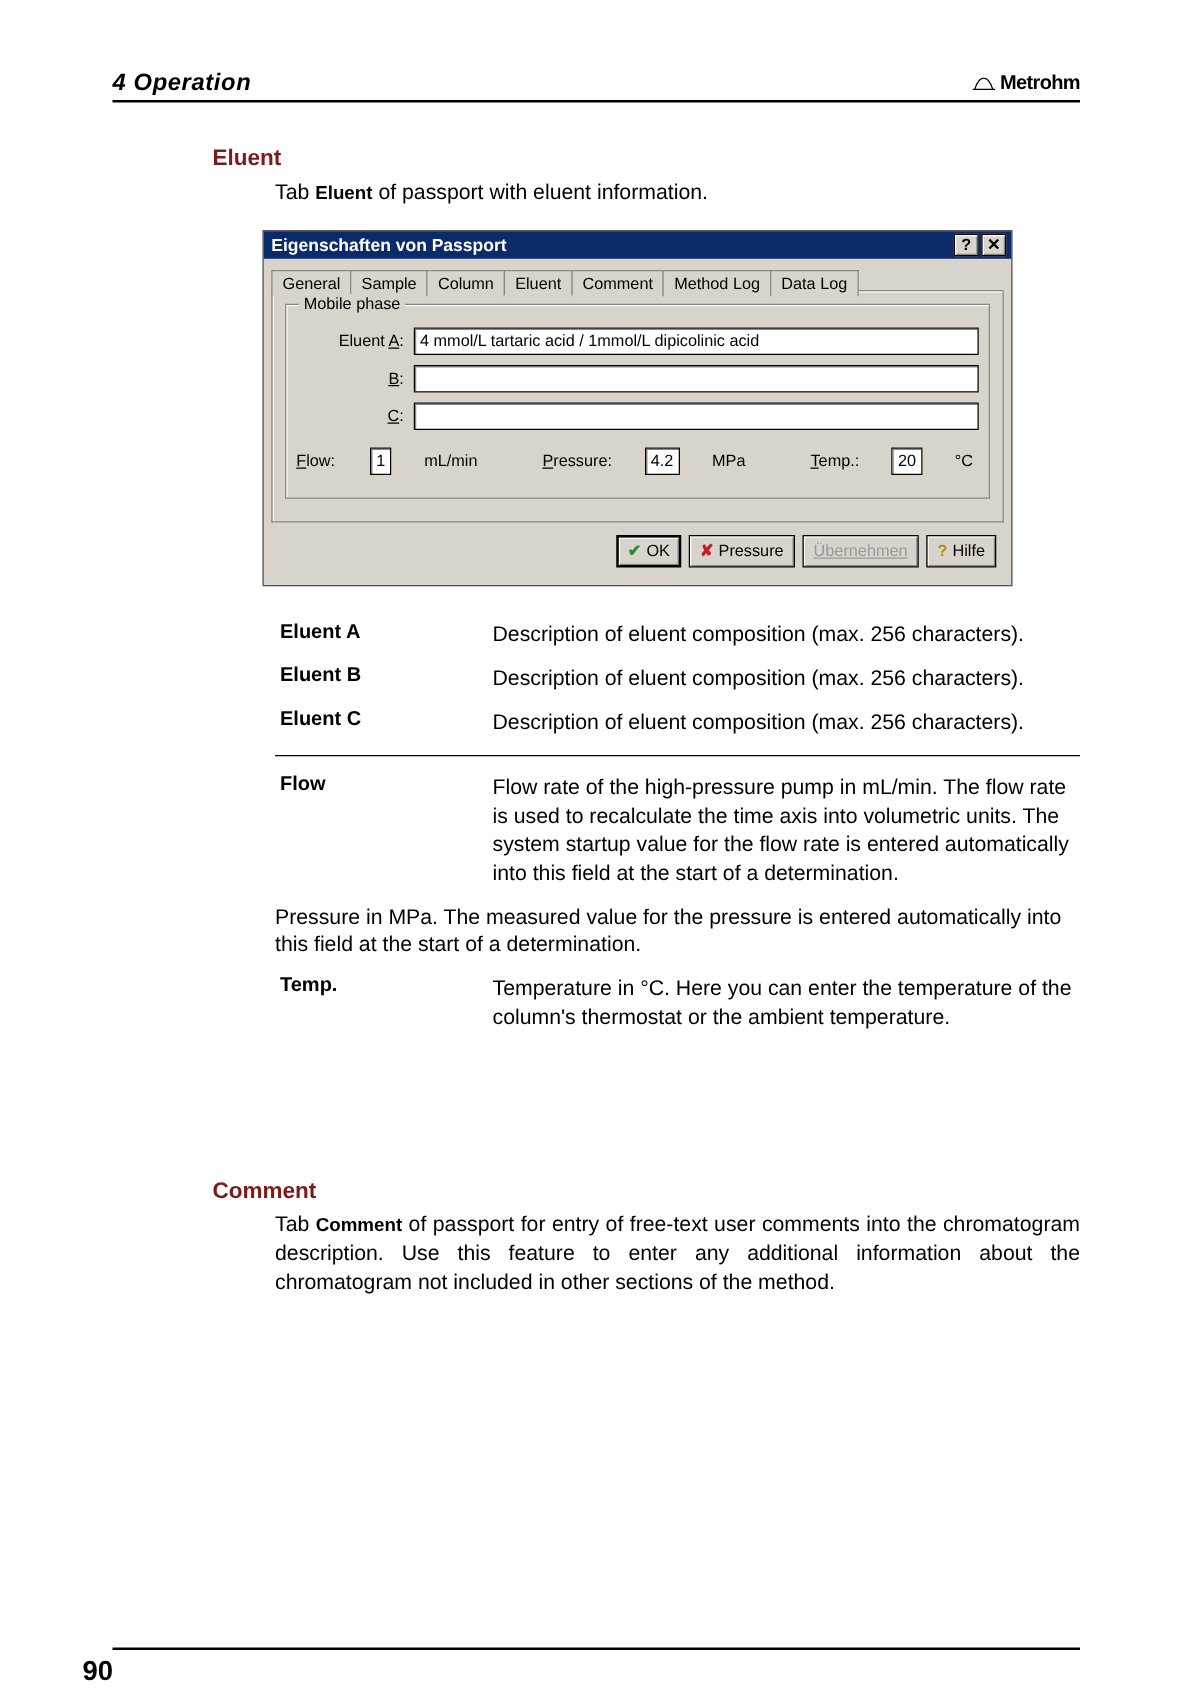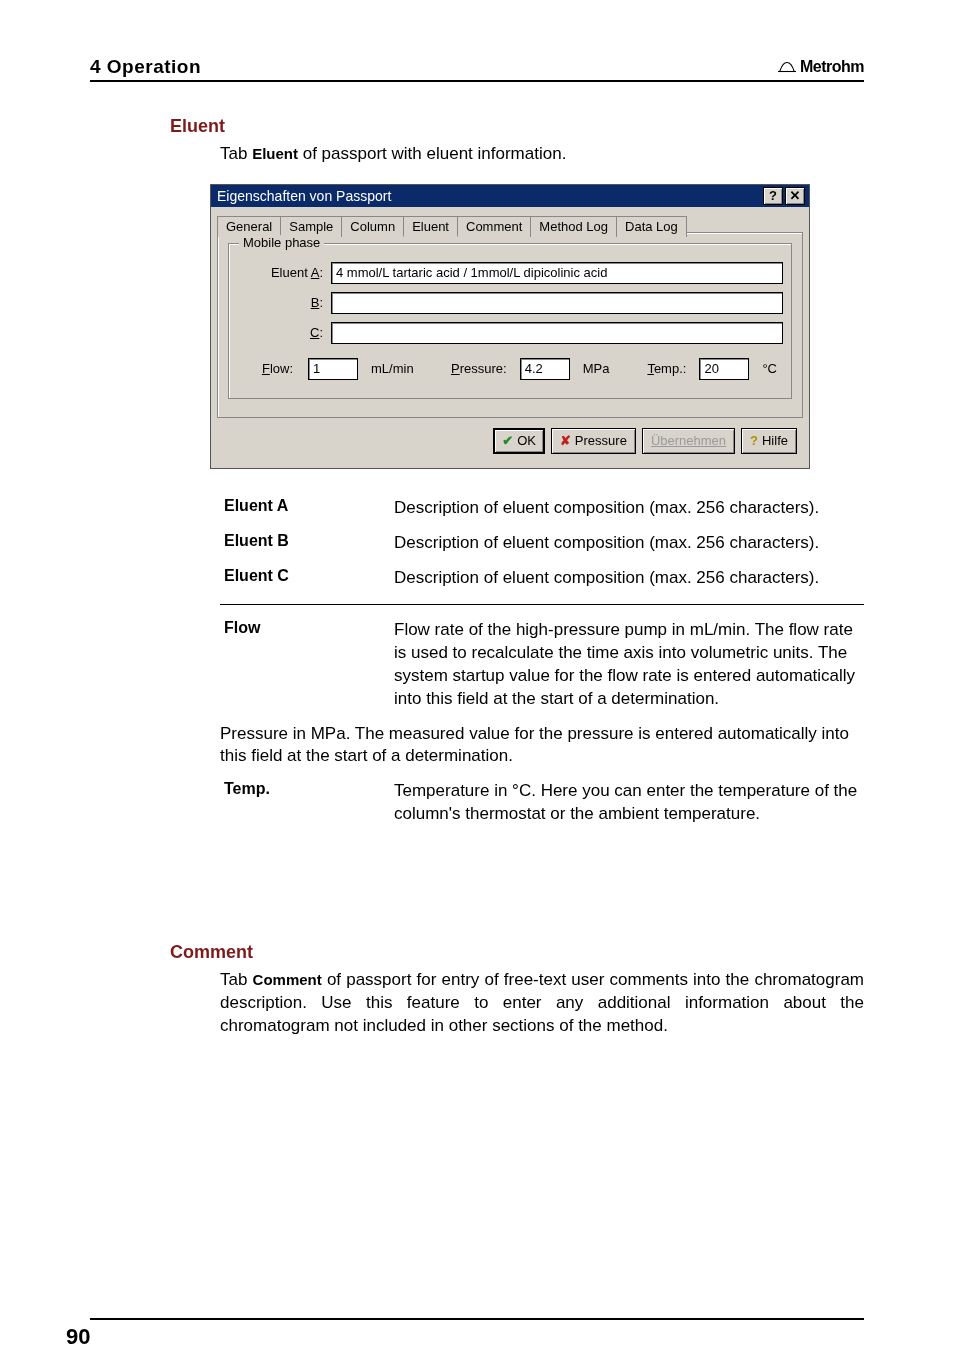--- a/index.html
+++ b/index.html
@@ -20,20 +20,21 @@
     justify-content: space-between;
     align-items: center;
     border-bottom: 2px solid #000;
     padding-bottom: 2px;
     margin-bottom: 34px;
   }
   .header-left {
     font-weight: 700;
     font-size: 19px;
     letter-spacing: 0.5px;
+    font-style: italic;
   }
   .brand {
     display: flex;
     align-items: center;
     gap: 4px;
   }
   .brand-icon {
     width: 18px;
     height: 14px;
     position: relative;
@@ -80,21 +81,21 @@
     display: flex;
     align-items: center;
     justify-content: space-between;
     background: #0a2a6a;
     color: #fff;
     padding: 2px 4px;
     height: 22px;
     box-sizing: border-box;
   }
   .titlebar-title {
-    font-weight: 400;
+    font-weight: 700;
     font-size: 14px;
     padding-left: 2px;
   }
   .titlebar-buttons {
     display: flex;
     gap: 2px;
   }
   .tb-btn {
     width: 18px;
     height: 16px;
@@ -167,21 +168,21 @@
     border: 1px solid #000;
     box-shadow: inset 1px 1px 0 #888, inset -1px -1px 0 #fff;
     background: #fff;
     height: 20px;
     padding: 0 4px;
     font-size: 13px;
     display: flex;
     align-items: center;
   }
   .wfull { flex: 1; }
-  .smallgap { gap: 7px; }
+  .smallgap { gap: 20px; }
   .unit { padding: 0 6px; }
   .btnrow {
     display: flex;
     justify-content: flex-end;
     gap: 6px;
     padding: 10px 6px 6px 6px;
     align-items: center;
   }
   .dbtn {
     border: 1px solid #000;

